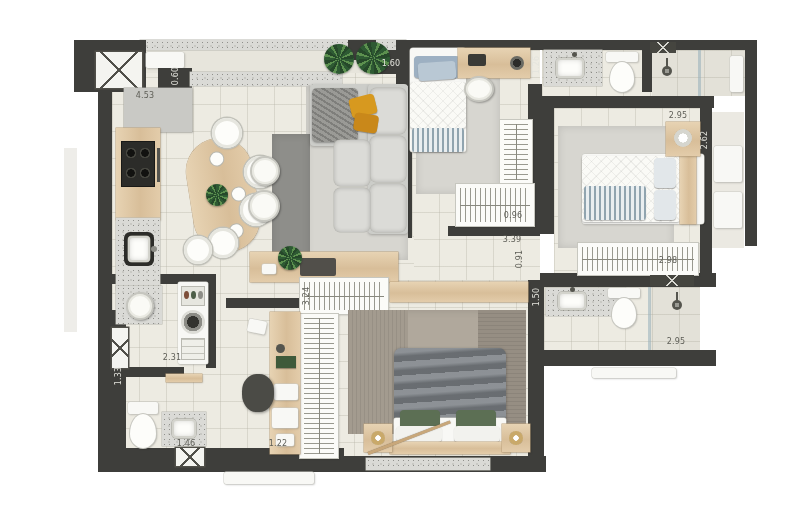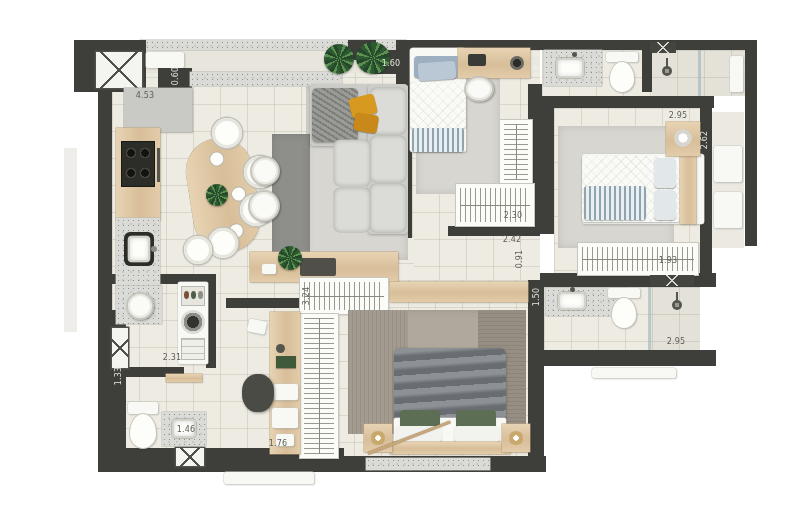--- a/index.html
+++ b/index.html
@@ -269,25 +269,25 @@
   <div class="white" style="left:272px;top:408px;width:26px;height:20px"></div>
   <div class="white" style="left:276px;top:434px;width:18px;height:12px"></div>
   <div class="ochair" style="left:242px;top:374px;width:32px;height:38px"></div>
 
   <span class="lbl" style="left:145px;top:96px">4.53</span>
   <span class="lbl v lt" style="left:176px;top:76px">0.60</span>
   <span class="lbl lt" style="left:391px;top:64px">1.60</span>
   <span class="lbl v lt" style="left:537px;top:65px">1.26</span>
   <span class="lbl" style="left:678px;top:116px">2.95</span>
   <span class="lbl v lt" style="left:705px;top:140px">2.62</span>
-  <span class="lbl" style="left:513px;top:216px">2.30</span>
-  <span class="lbl" style="left:512px;top:240px">2.42</span>
+  <span class="lbl" style="left:513px;top:216px">0.96</span>
+  <span class="lbl" style="left:512px;top:240px">3.39</span>
   <span class="lbl v" style="left:520px;top:259px">0.91</span>
-  <span class="lbl" style="left:668px;top:261px">1.93</span>
+  <span class="lbl" style="left:668px;top:261px">2.98</span>
   <span class="lbl v lt" style="left:537px;top:297px">1.50</span>
   <span class="lbl" style="left:676px;top:342px">2.95</span>
   <span class="lbl v" style="left:307px;top:296px">3.24</span>
   <span class="lbl" style="left:172px;top:358px">2.31</span>
   <span class="lbl v lt" style="left:119px;top:376px">1.33</span>
-  <span class="lbl" style="left:186px;top:430px">1.46</span>
-  <span class="lbl" style="left:278px;top:444px">1.76</span>
+  <span class="lbl" style="left:186px;top:444px">1.46</span>
+  <span class="lbl" style="left:278px;top:444px">1.22</span>
 
 </div>
 
 </body></html>

